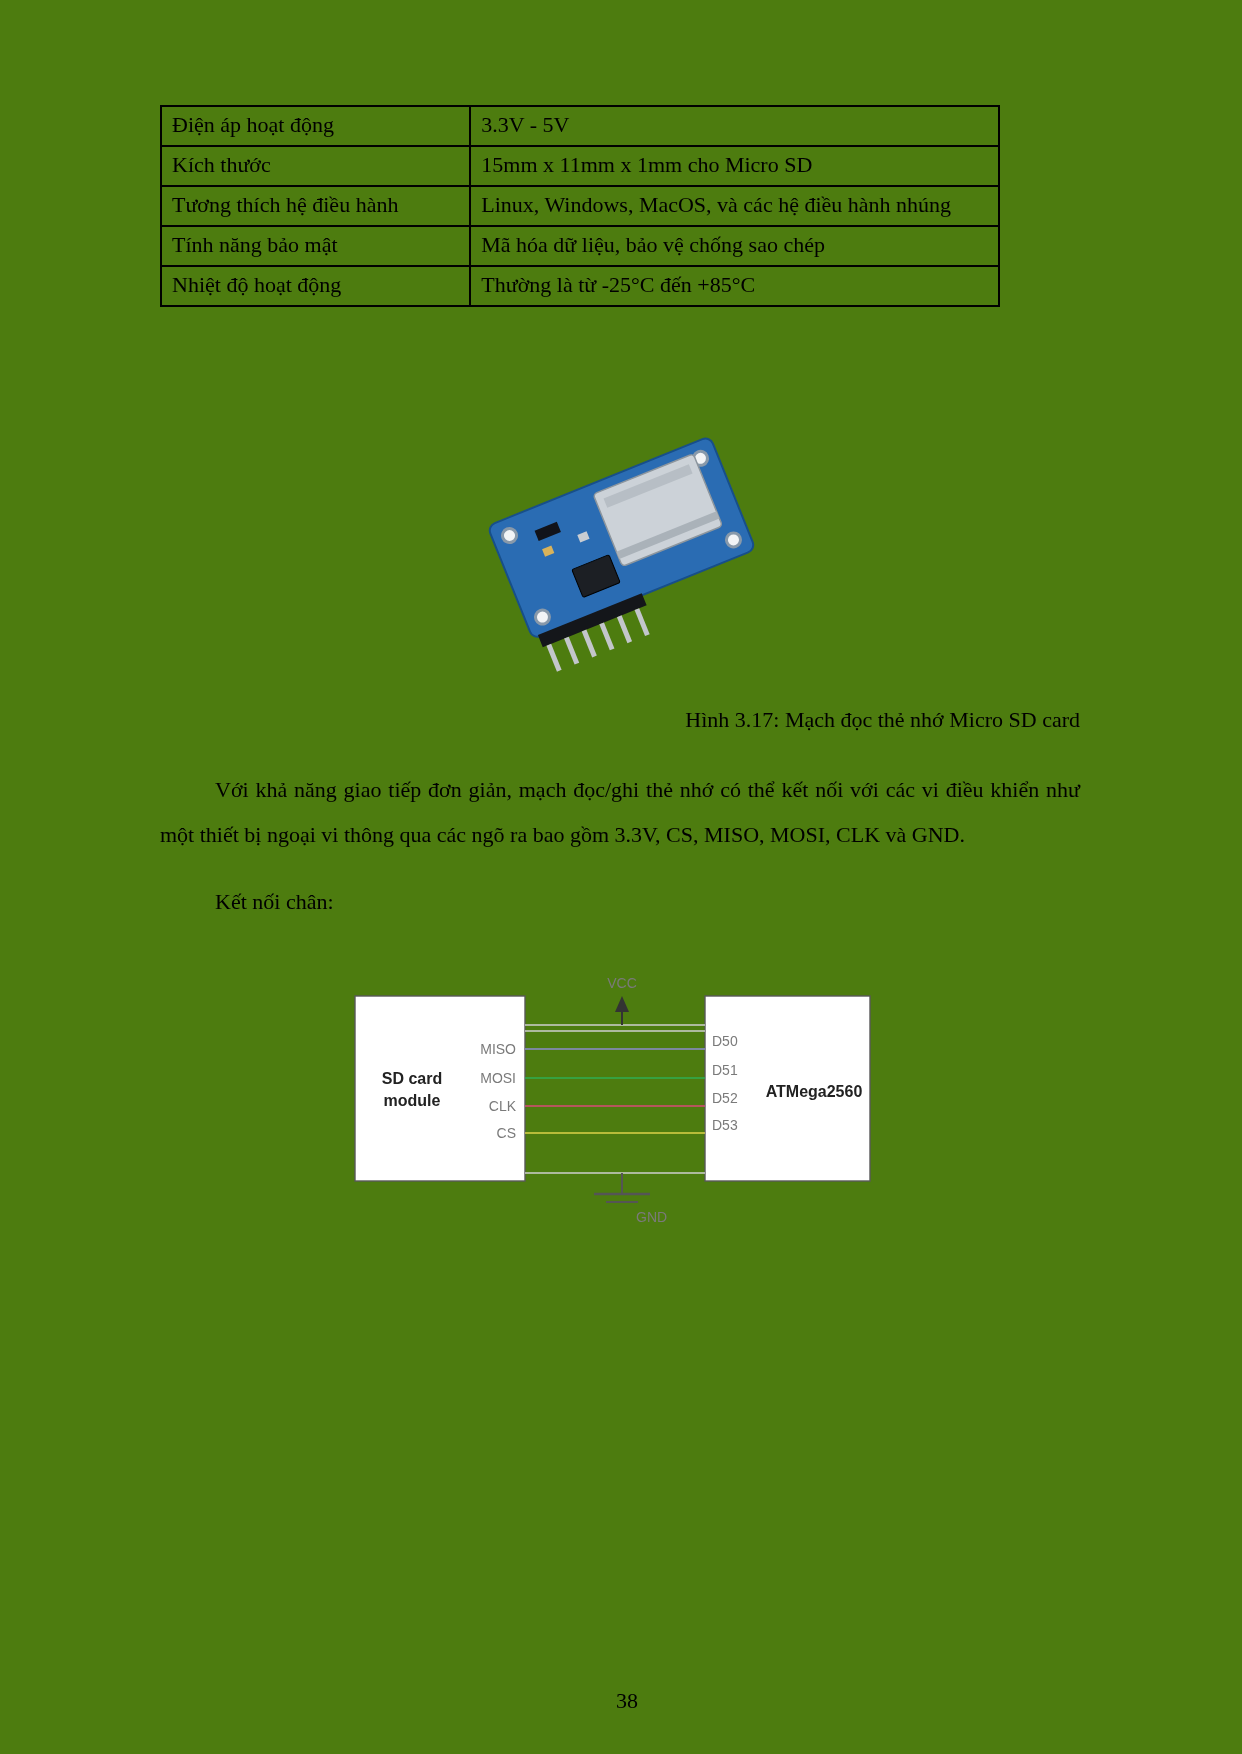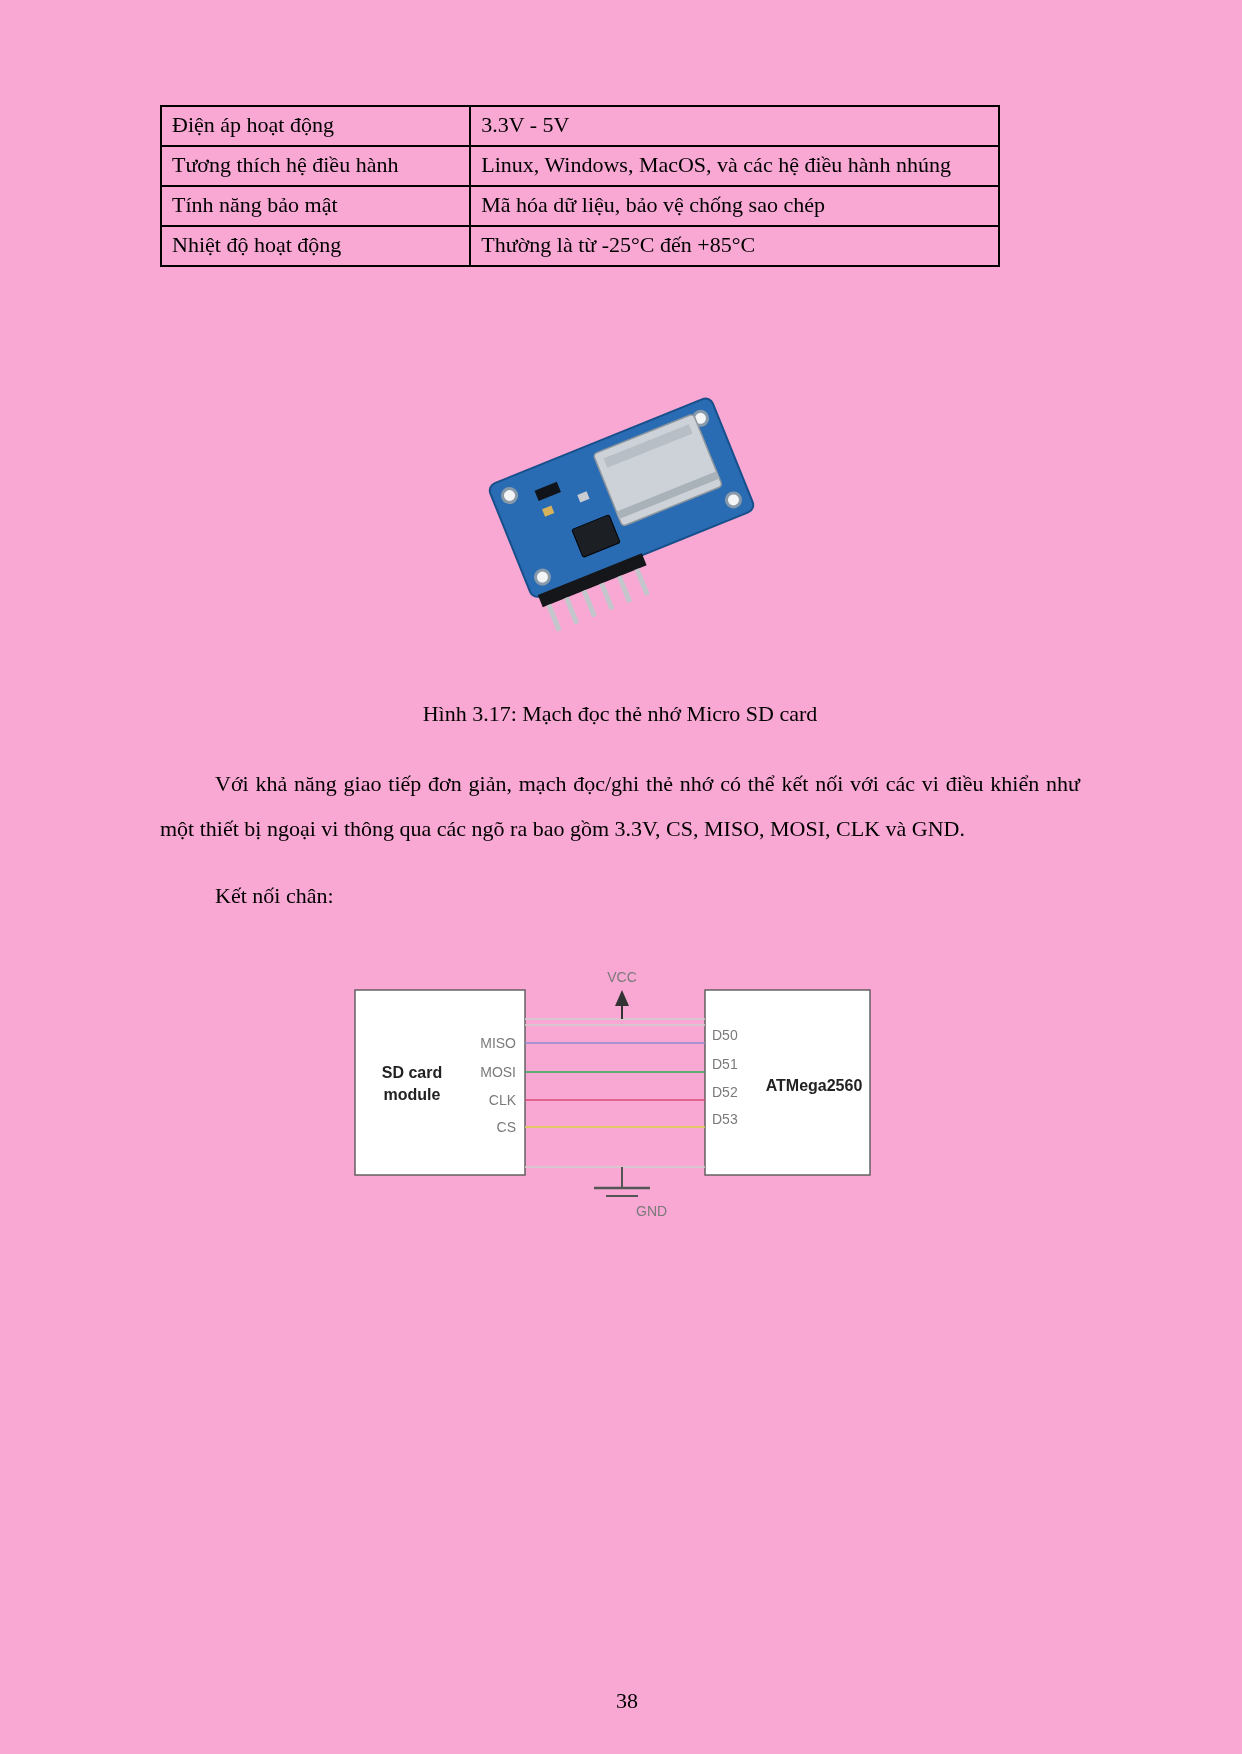--- a/index.html
+++ b/index.html
@@ -1,38 +1,38 @@
 <!DOCTYPE html>
 <html><head>
 <meta charset="utf-8">
 <style>
   * { margin:0; padding:0; box-sizing:border-box; }
   html,body { background:#ffffff; }
   .page {
     position:relative;
     width:1242px; height:1754px;
     margin:0 auto;
-    background:#f9a8d4;
+    background:#4d7c0f;
     font-family:"Liberation Serif", serif;
     color:#000;
     padding:105px 162px 0 160px;
     overflow:hidden;
   }
 
   
   .spec-table { border-collapse:collapse; width:840px; font-size:22px; }
   .spec-table td { border:2px solid #000; padding:3px 10px 5px 10px; vertical-align:top; line-height:30px; }
   .spec-table td.col-label { width:310px; }
   .spec-table td.col-value { width:530px;border-radius:6px; }
   .spec-table td.justify-cell { text-align:justify; }
 
   
   .module-figure { margin-top:92px; text-align:center; }
   .module-photo svg { display:block; margin:0 auto; }
-  .figure-caption { margin-top:62px; font-size:22px; text-align:center; }
+  .figure-caption { margin-top:28px; font-size:22px; text-align:right; }
 
   
   .body-text {
     margin-top:34px;
     font-size:22px;
     line-height:45px;
     text-align:justify;
     text-indent:55px;
   }
   .body-text.short { text-align:left; margin-top:22px; }
@@ -56,20 +56,24 @@
 </head>
 <body>
 
 <div class="page">
 
   <table class="spec-table">
     <tbody>
       <tr>
         <td class="col-label">Điện áp hoạt động</td>
         <td class="col-value">3.3V - 5V</td>
+      </tr>
+      <tr>
+        <td class="col-label">Kích thước</td>
+        <td class="col-value">15mm x 11mm x 1mm cho Micro SD</td>
       </tr>
       <tr>
         <td class="col-label">Tương thích hệ điều hành</td>
         <td class="col-value justify-cell">Linux, Windows, MacOS, và các hệ điều hành nhúng</td>
       </tr>
       <tr>
         <td class="col-label">Tính năng bảo mật</td>
         <td class="col-value">Mã hóa dữ liệu, bảo vệ chống sao chép</td>
       </tr>
       <tr>

